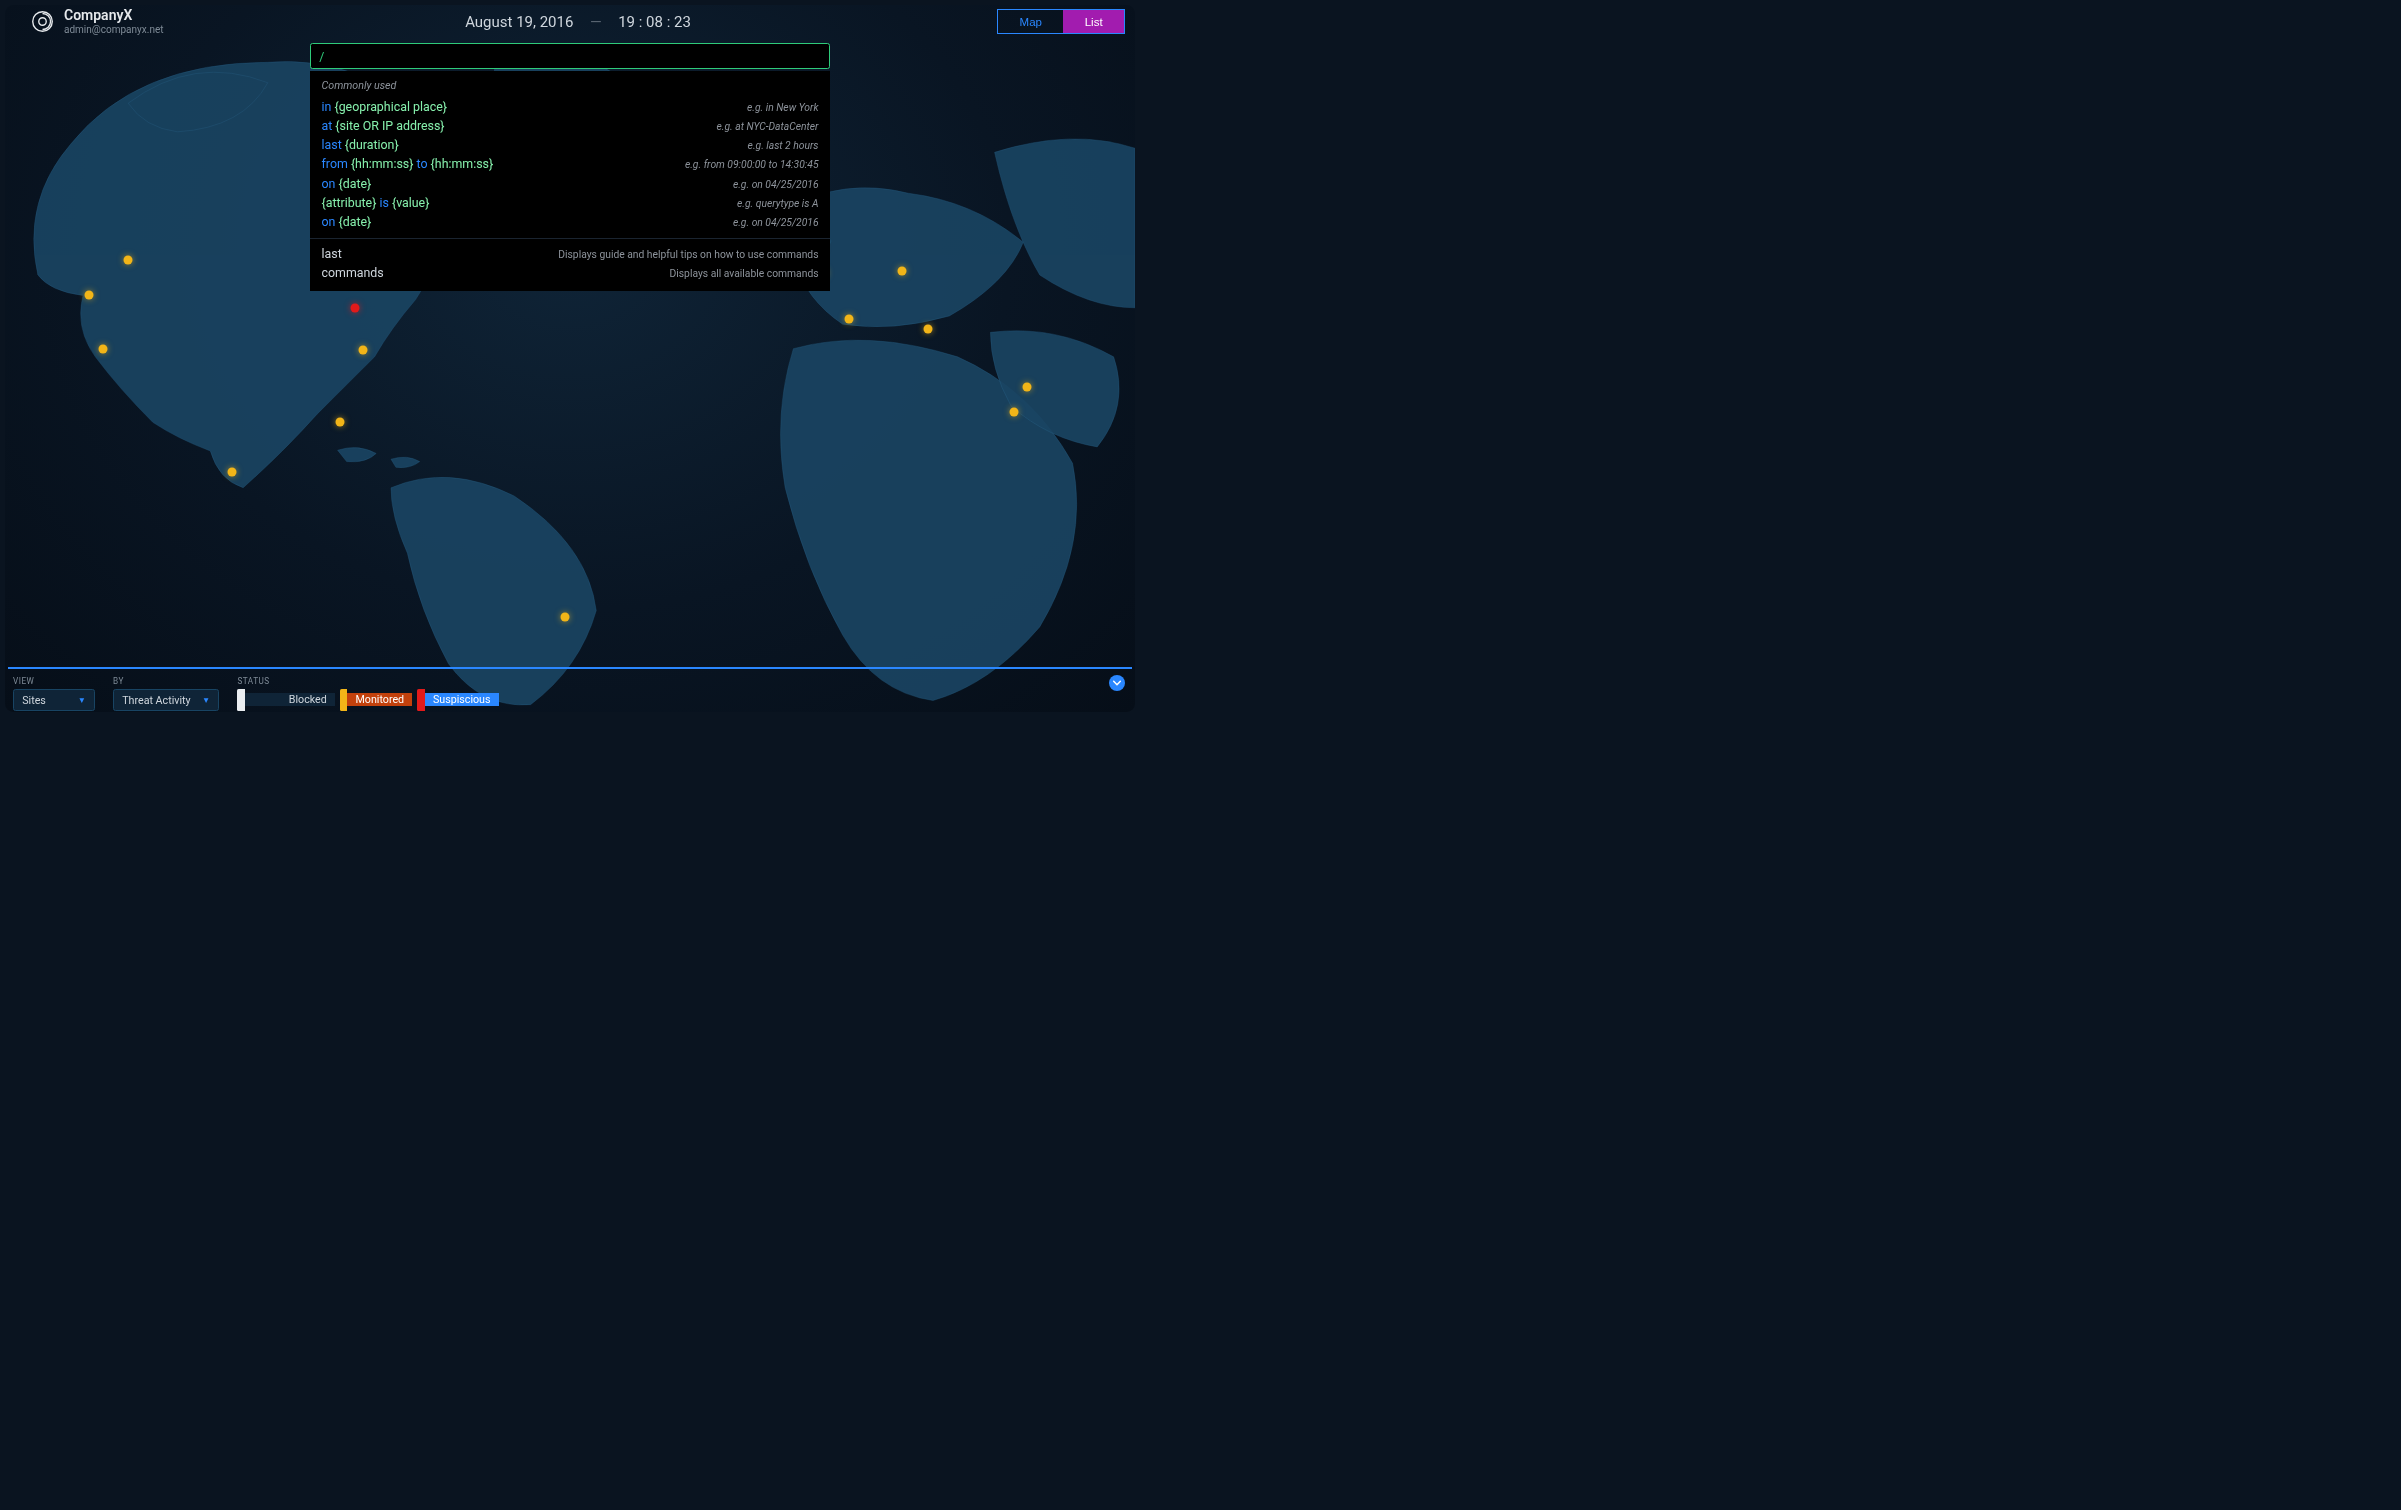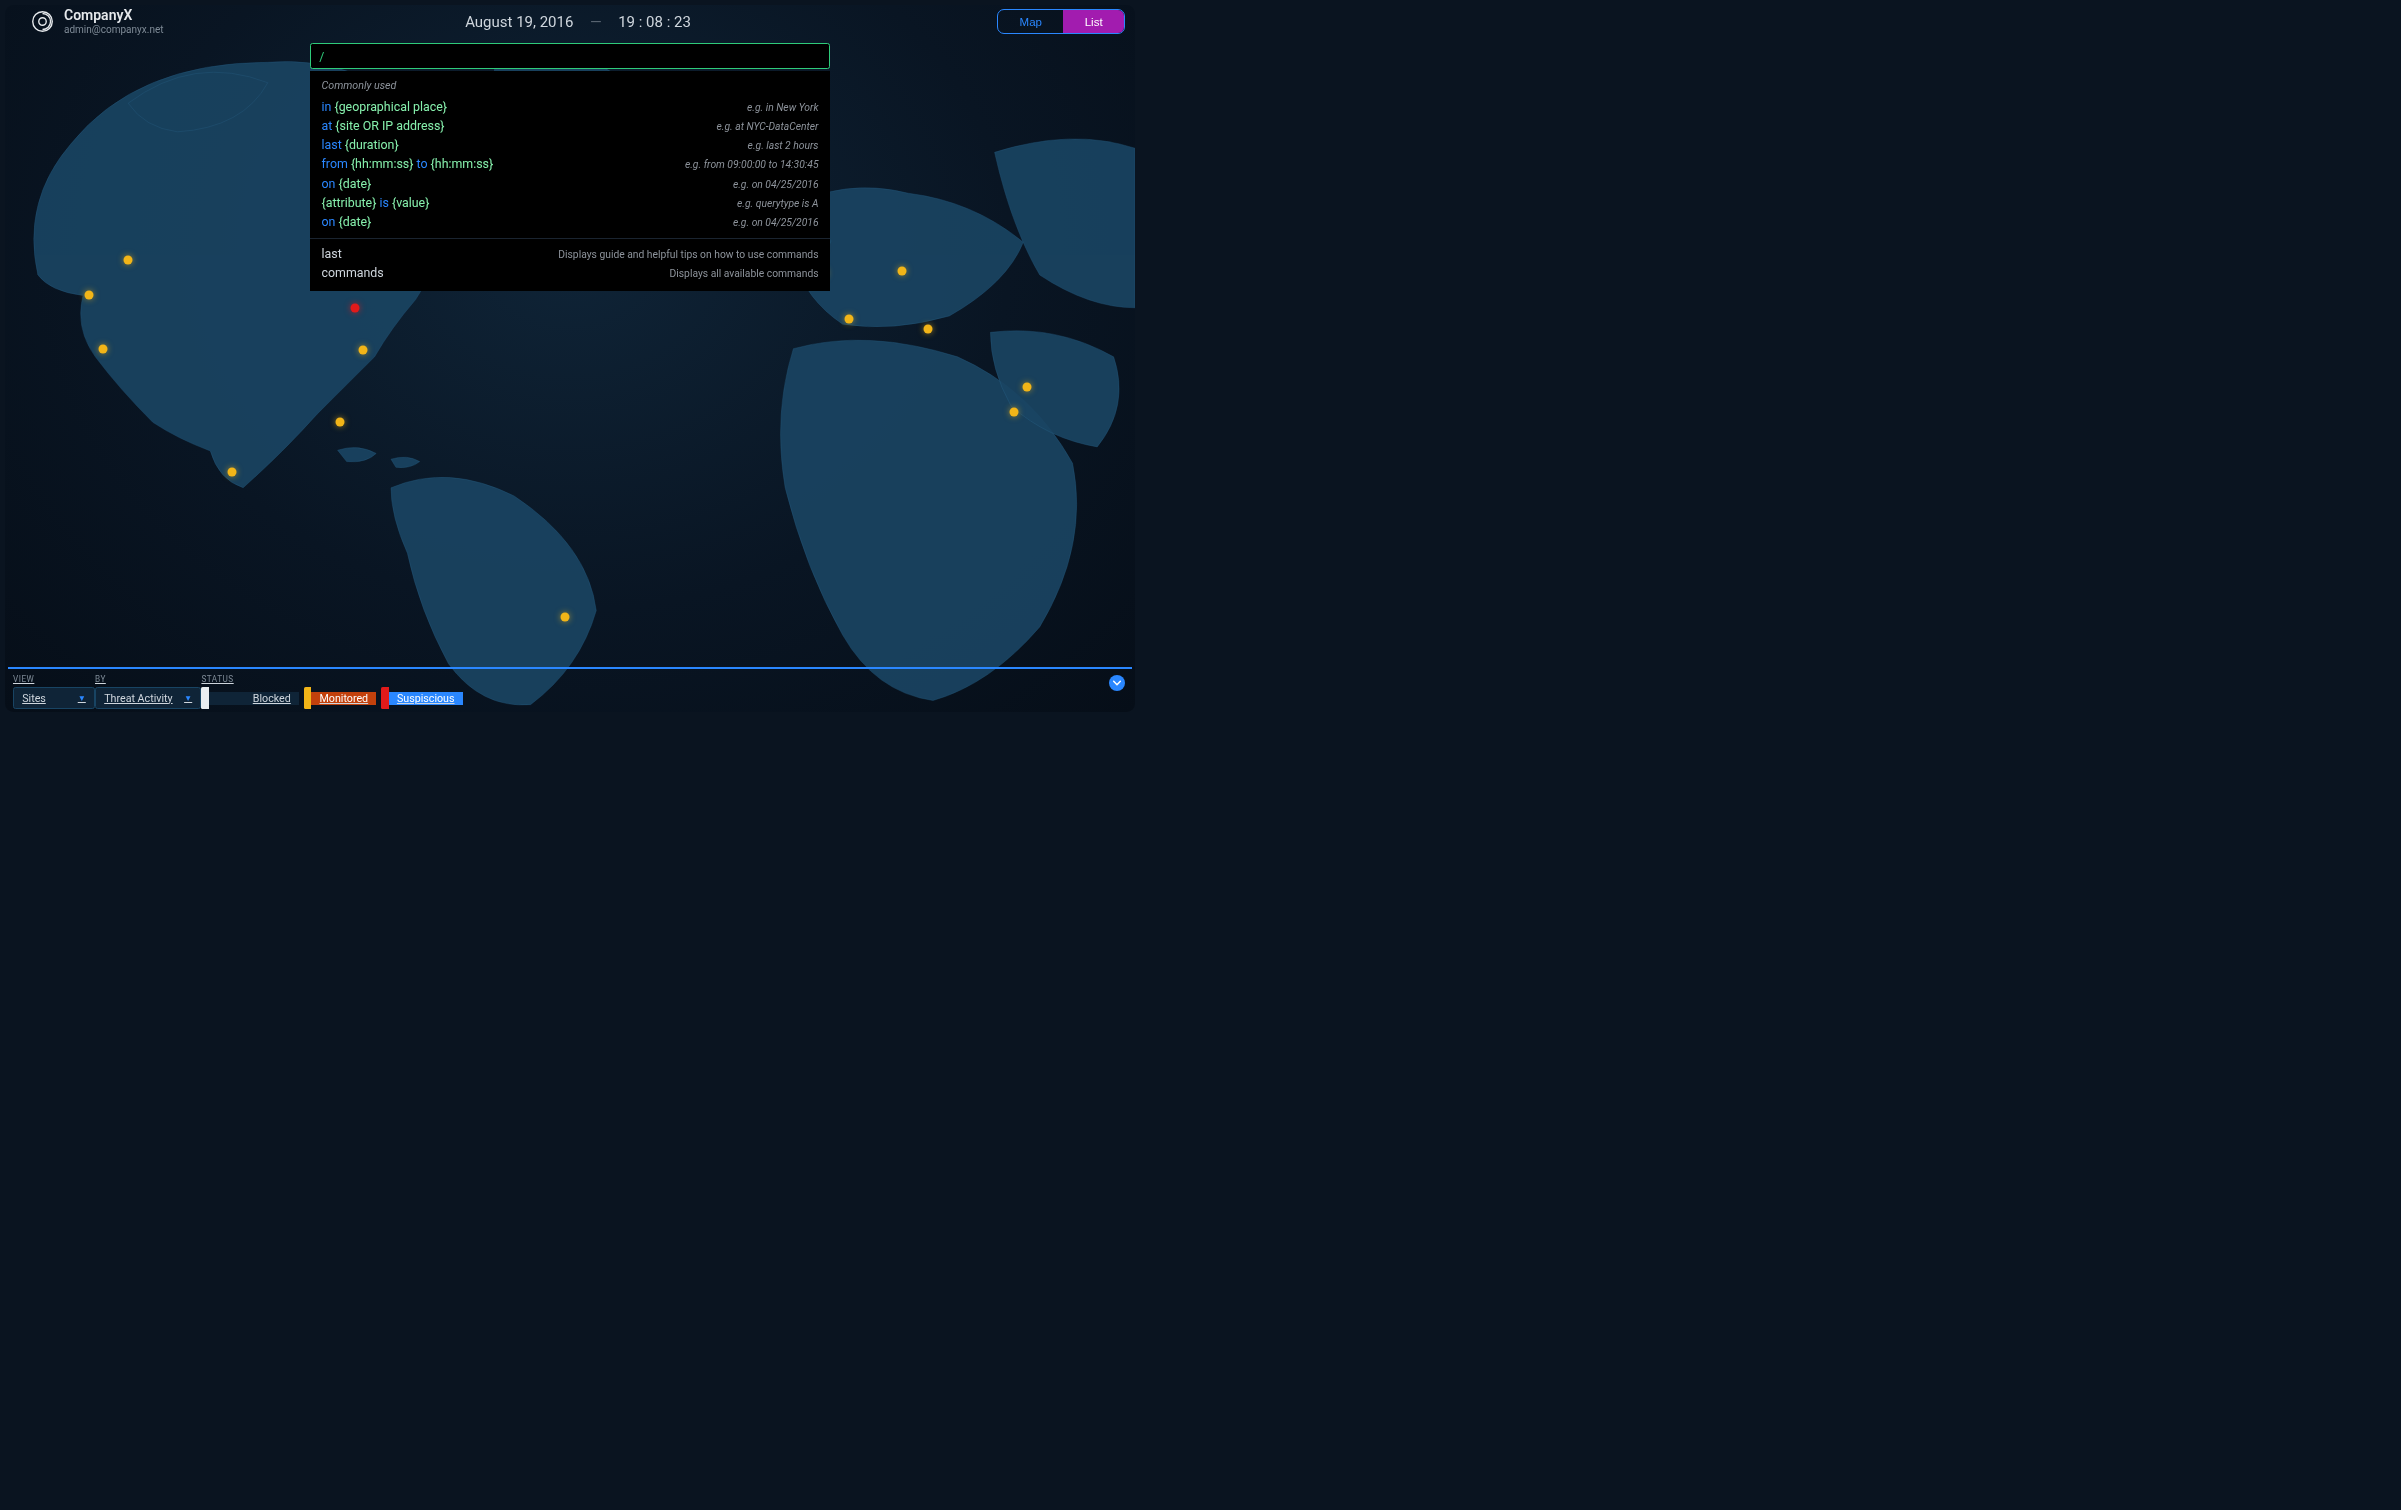--- a/index.html
+++ b/index.html
@@ -71,21 +71,21 @@
     }
 
     .clock-sep {
       color: #5a6673;
     }
 
     .view-toggle {
       margin-left: auto;
       display: flex;
       border: 0.8px solid #2a87ff;
-      border-radius: 7px;
+      border-radius: 0;
       overflow: hidden;
     }
 
     .view-toggle button {
       background: transparent;
       border: none;
       color: #2a87ff;
       padding: 5.8px 21.4px;
       font-size: 11.5px;
       cursor: pointer;
@@ -219,23 +219,23 @@
     }
 
     .bottom-bar {
       position: absolute;
       left: 0;
       right: 0;
       bottom: 0;
       height: 46px;
       padding: 5px 13px 8.2px;
       display: flex;
-      align-items: flex-end;
+      align-items: flex-start;
+      gap: 18px;
       z-index: 25;
-      text-decoration: underline;
     }
 
     .bb-group {
       display: flex;
       flex-direction: column;
       gap: 3.3px;
     }
 
     .bb-label {
       color: #7e8a96;

